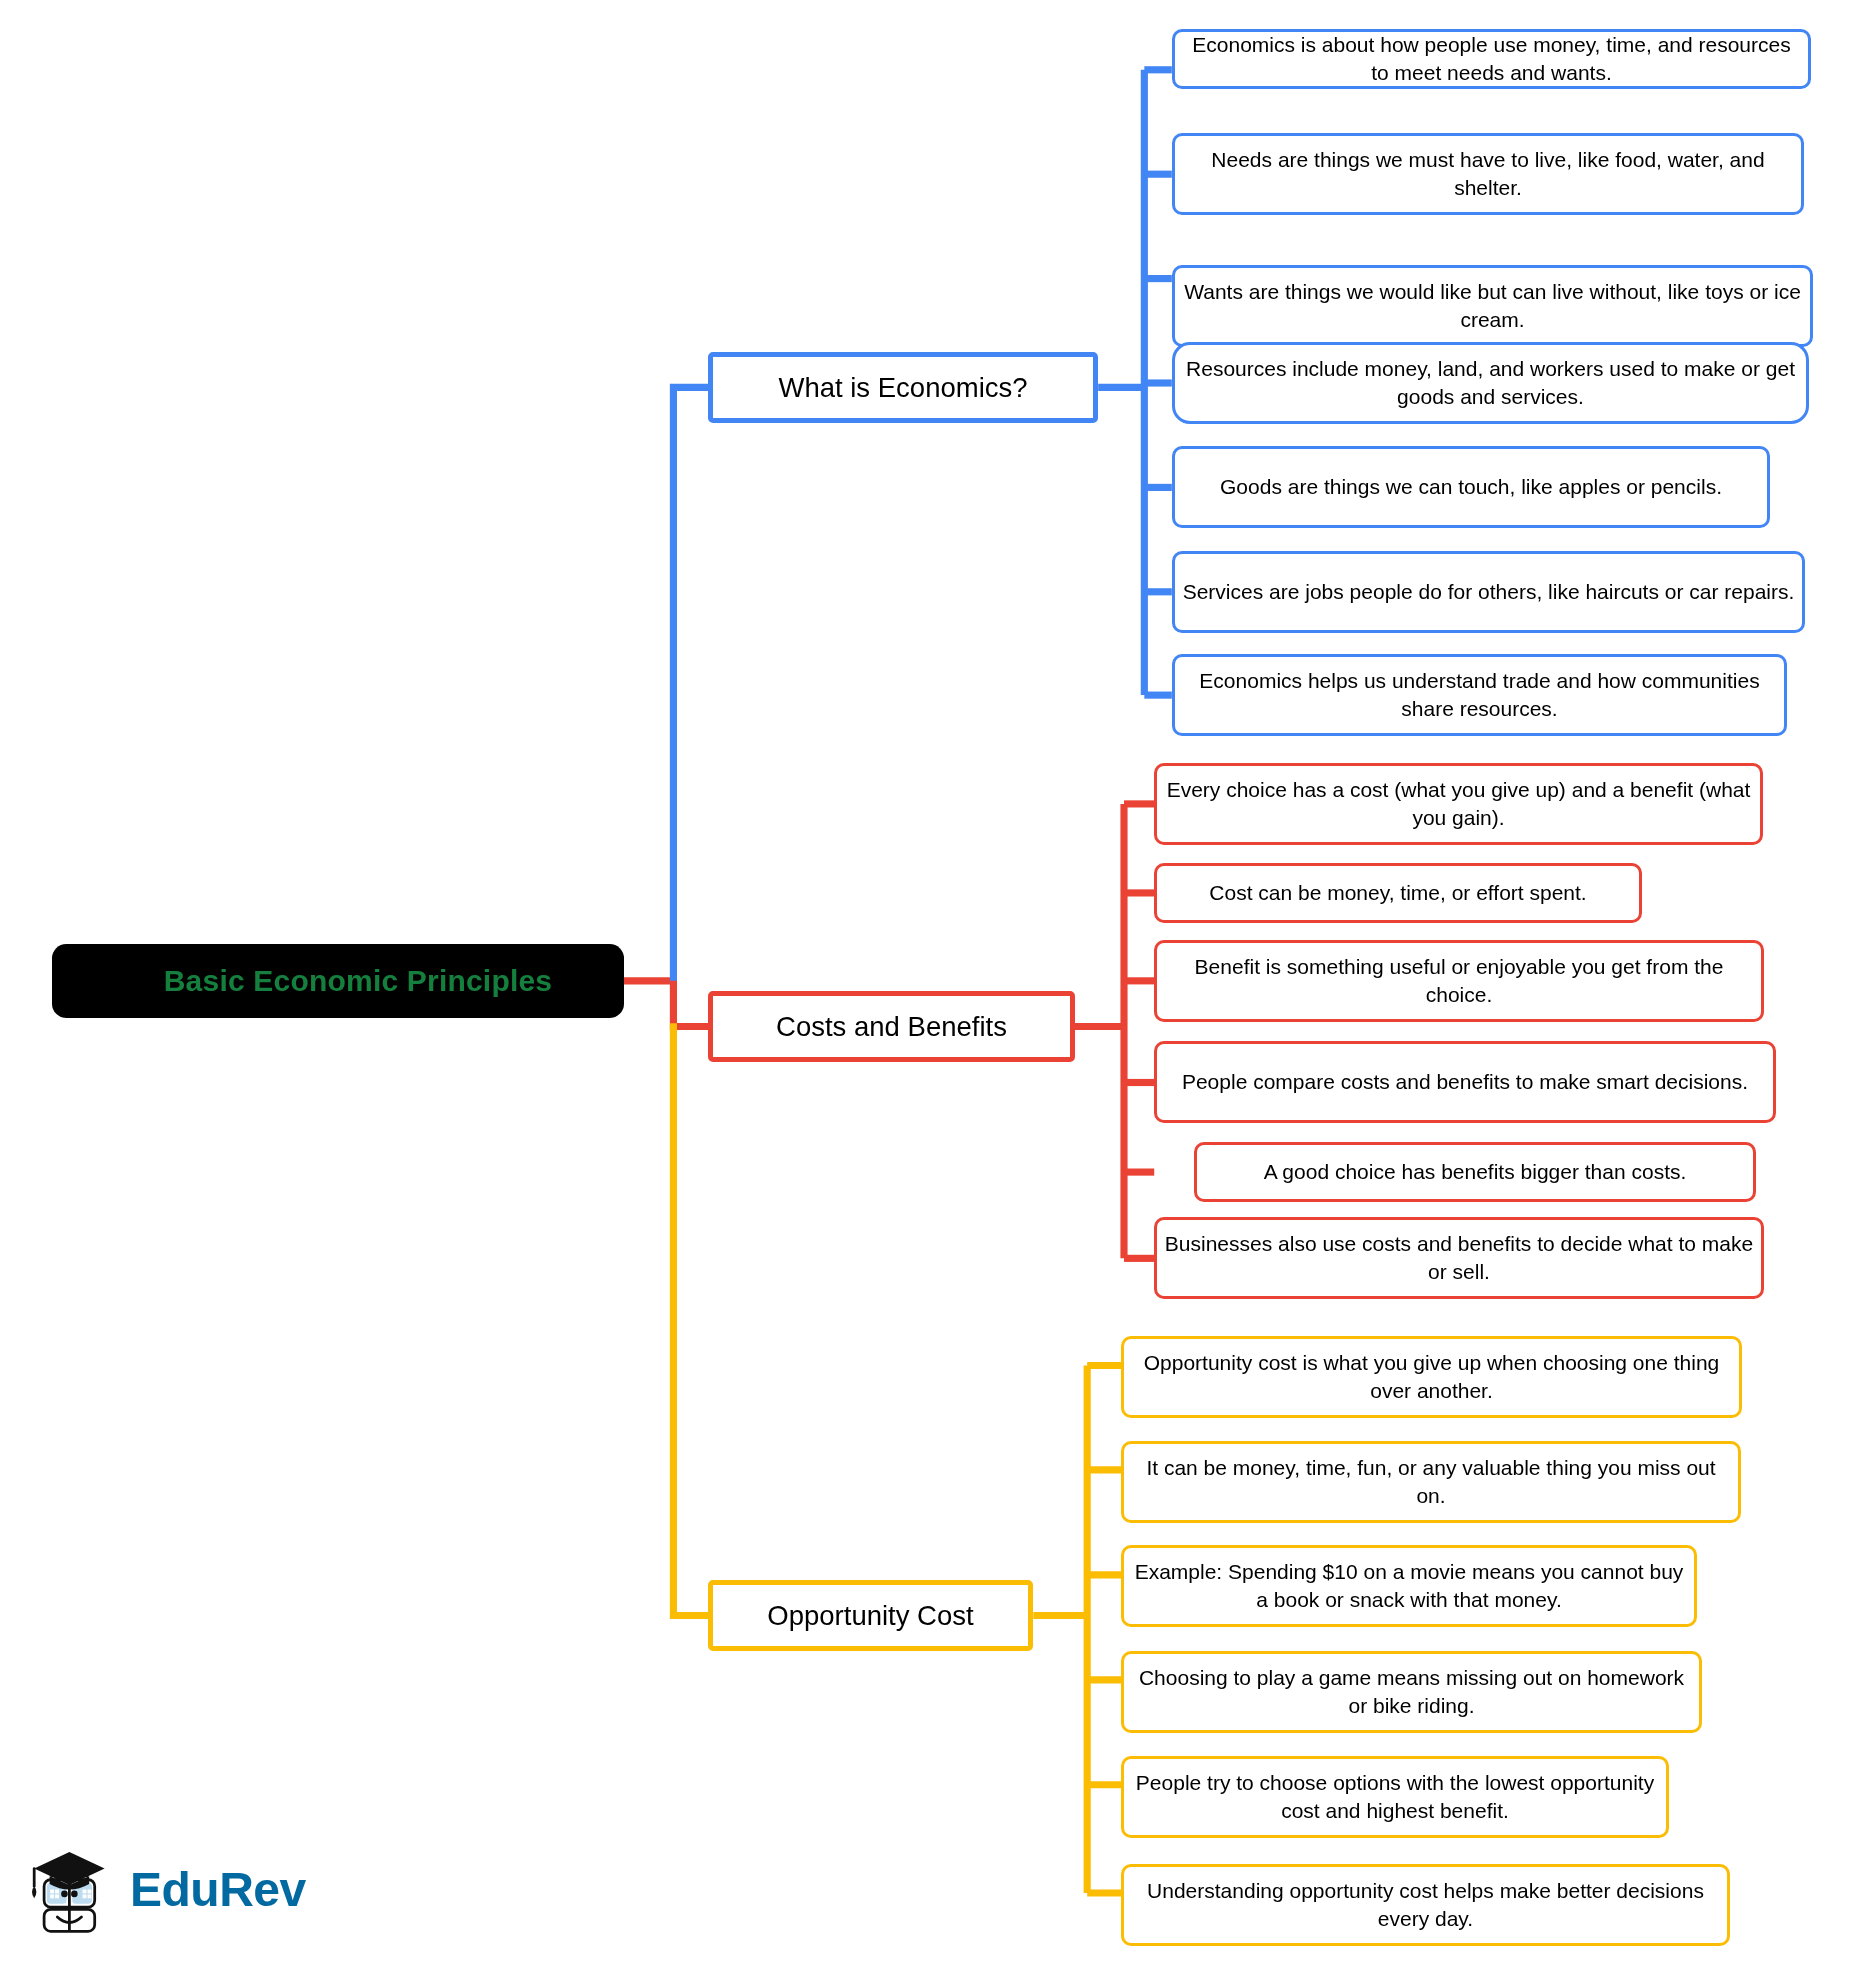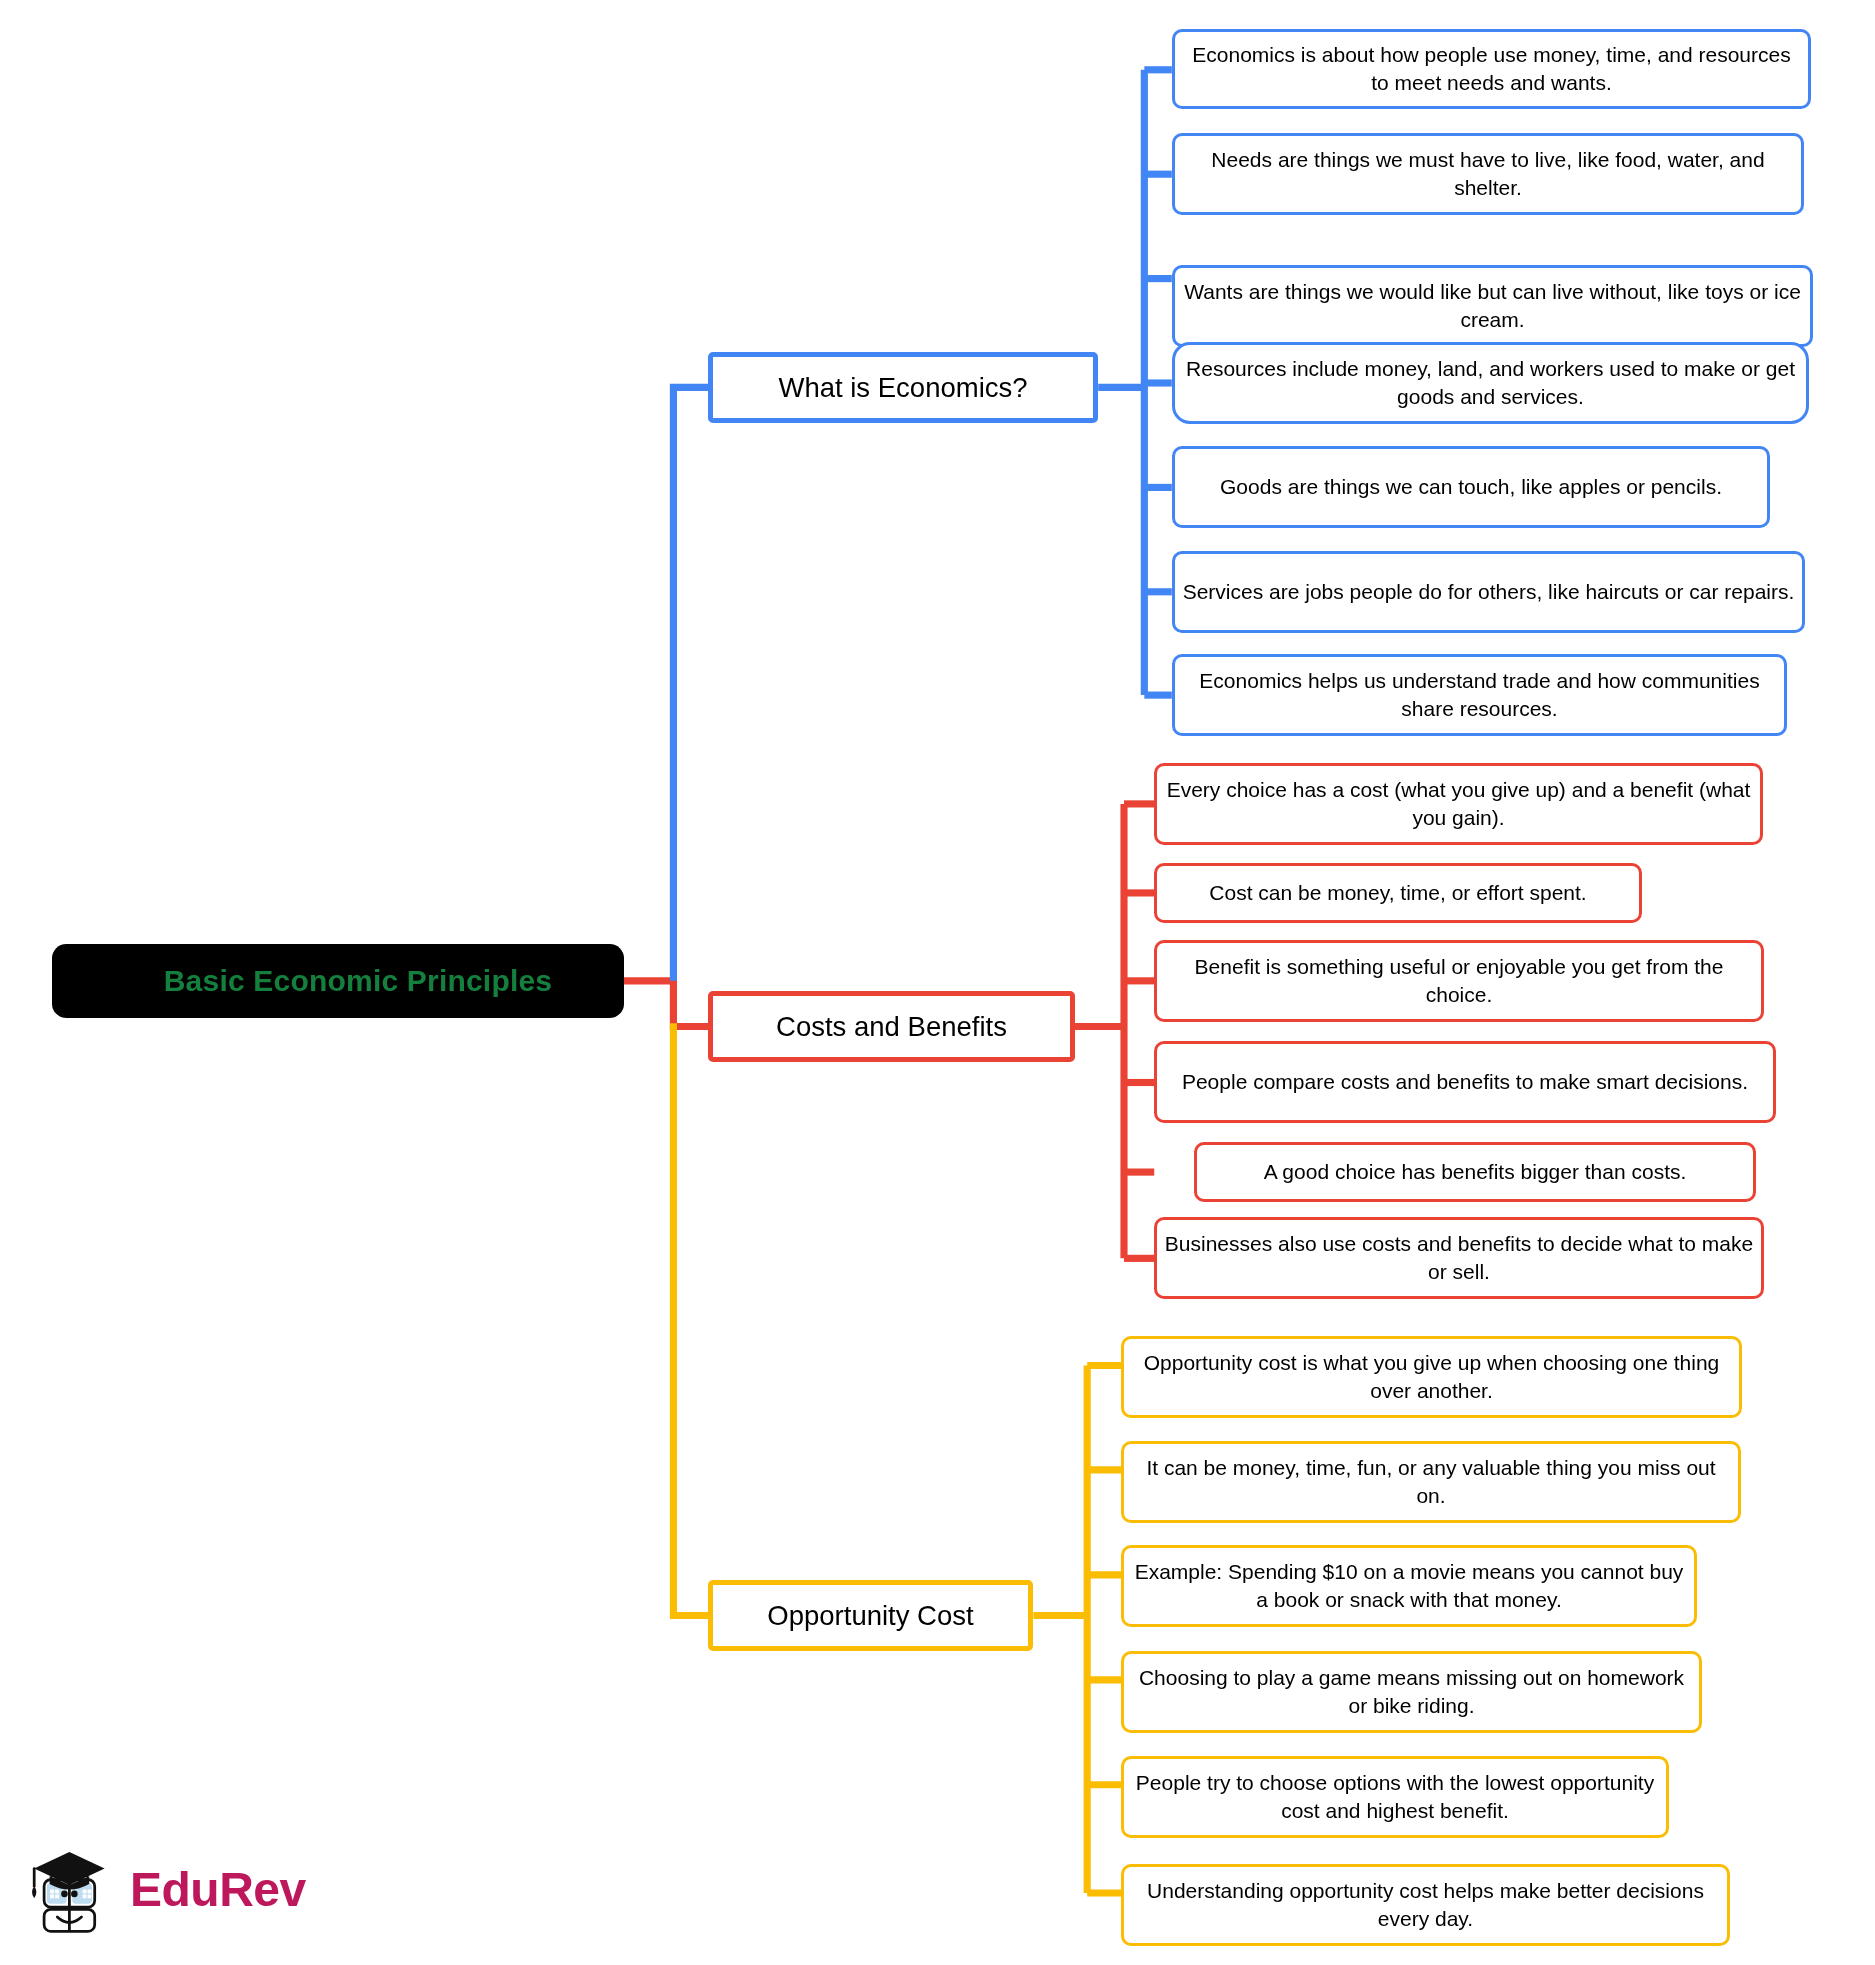--- a/index.html
+++ b/index.html
@@ -95,21 +95,21 @@
     z-index: 6;
   }
   #logo-mark {
     width: 99px;
     height: 99px;
     flex: 0 0 auto;
   }
   #logo-word {
     font-size: 48px;
     font-weight: bold;
-    color: #be185d;
+    color: #0369a1;
     letter-spacing: -0.5px;
     margin-left: 10px;
     white-space: nowrap;
   }
 </style>
 </head>
 <body>
 
 <div id="canvas">
 
@@ -163,21 +163,21 @@
   </div>
 
   <div class="node topic-node topic-red" style="left:708px; top:991px; width:367px; height:71px;">
     <span class="node-text">Costs and Benefits</span>
   </div>
 
   <div class="node topic-node topic-yellow" style="left:708px; top:1580px; width:325px; height:71px;">
     <span class="node-text">Opportunity Cost</span>
   </div>
 
-  <div class="node leaf-node leaf-blue" style="left:1172px; top:29px; width:639px; height:80px;">
+  <div class="node leaf-node leaf-blue" style="left:1172px; top:29px; width:639px; height:60px;">
     <span class="node-text">Economics is about how people use money, time, and resources to meet needs and wants.</span>
   </div>
 
   <div class="node leaf-node leaf-blue" style="left:1172px; top:133px; width:632px; height:82px;">
     <span class="node-text">Needs are things we must have to live, like food, water, and shelter.</span>
   </div>
 
   <div class="node leaf-node leaf-blue" style="left:1172px; top:237px; width:641px; height:82px;margin-top:28px;">
     <span class="node-text">Wants are things we would like but can live without, like toys or ice cream.</span>
   </div>

